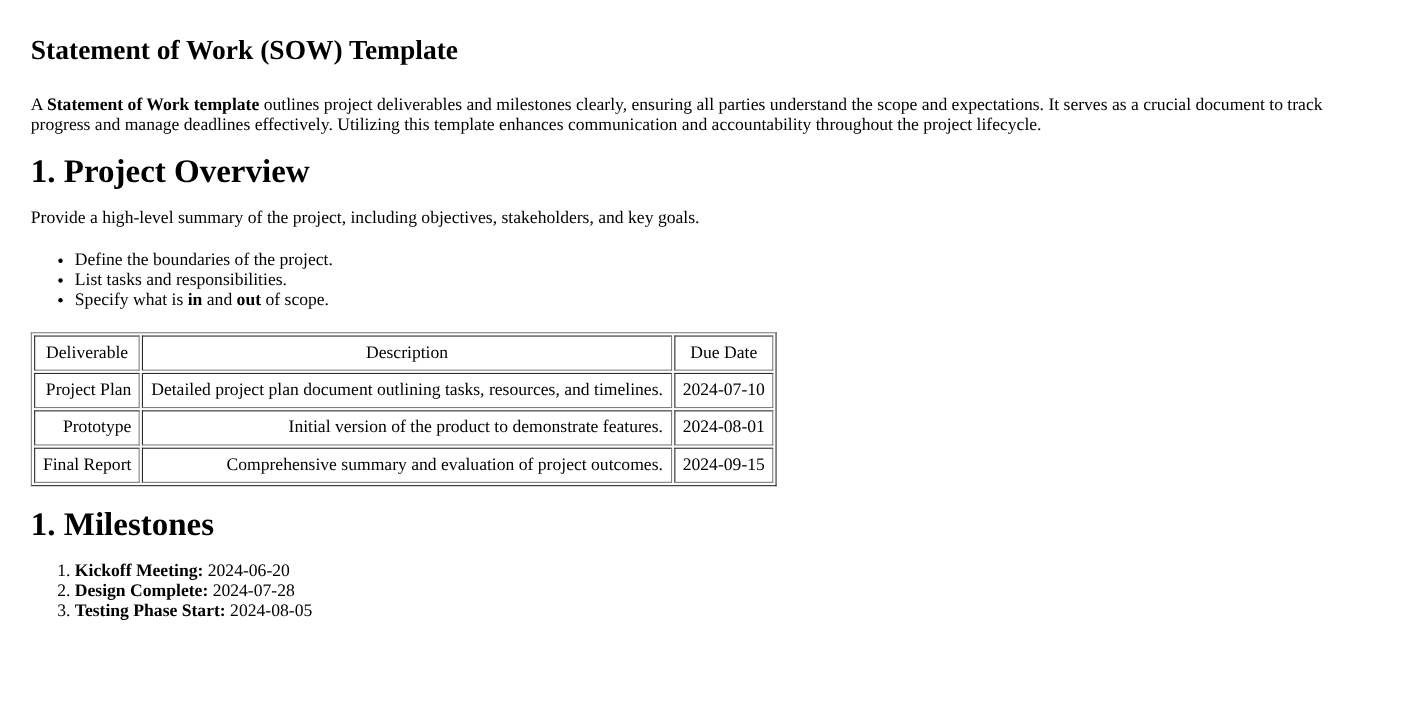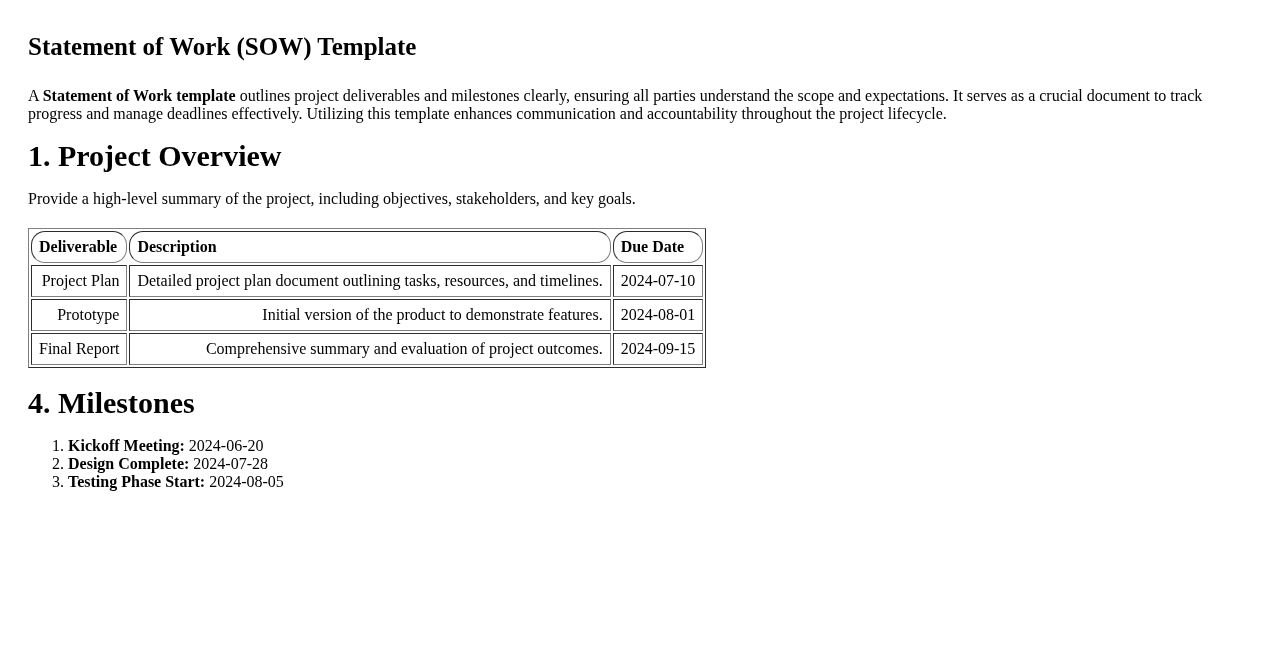--- a/index.html
+++ b/index.html
@@ -55,23 +55,22 @@
     }
     table.deliverables th,
     table.deliverables td {
       border: 1px inset #808080;
       padding: 6px 7px 6px 7px;
       font-size: 16px;
       line-height: 18px;
       white-space: nowrap;
     }
     table.deliverables th {
-      font-weight: bold;
-      text-align: left;
-      border-radius: 14px;
+      font-weight: normal;
+      text-align: center;
     }
     table.deliverables td {
       text-align: right;
     }
     #h-milestones { margin-top: 21px; }
     ol.milestone-list {
       margin: 20px 0 0 0;
       padding-left: 40px;
     }
     b { font-weight: bold; }
@@ -81,20 +80,25 @@
 
 <div class="page">
 
   <h1>Statement of Work (SOW) Template</h1>
 
   <p class="intro"><span>A </span><b>Statement of Work template</b><span> outlines project deliverables and milestones clearly, ensuring all parties understand the scope and expectations. It serves as a crucial document to track progress and manage deadlines effectively. Utilizing this template enhances communication and accountability throughout the project lifecycle.</span></p>
 
   <h2 id="h-overview">1. Project Overview</h2>
   <p class="overview-text">Provide a high-level summary of the project, including objectives, stakeholders, and key goals.</p>
 
+  <ul class="scope-list">
+    <li>Define the boundaries of the project.</li>
+    <li>List tasks and responsibilities.</li>
+    <li><span>Specify what is </span><b>in</b><span> and </span><b>out</b><span> of scope.</span></li>
+  </ul>
 
   <table class="deliverables">
     <thead>
       <tr>
         <th>Deliverable</th>
         <th>Description</th>
         <th>Due Date</th>
       </tr>
     </thead>
     <tbody>
@@ -109,20 +113,20 @@
         <td>2024-08-01</td>
       </tr>
       <tr>
         <td>Final Report</td>
         <td>Comprehensive summary and evaluation of project outcomes.</td>
         <td>2024-09-15</td>
       </tr>
     </tbody>
   </table>
 
-  <h2 id="h-milestones">4. Milestones</h2>
+  <h2 id="h-milestones">1. Milestones</h2>
   <ol class="milestone-list">
     <li><b>Kickoff Meeting:</b><span> 2024-06-20</span></li>
     <li><b>Design Complete:</b><span> 2024-07-28</span></li>
     <li><b>Testing Phase Start:</b><span> 2024-08-05</span></li>
   </ol>
 
 </div>
 
 </body></html>

